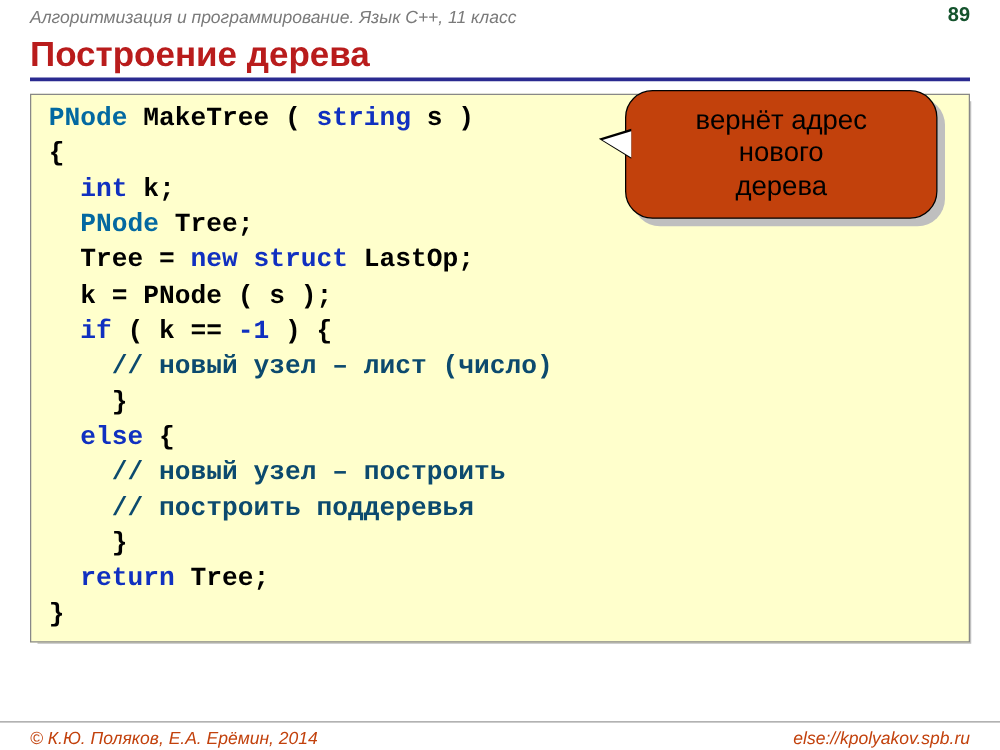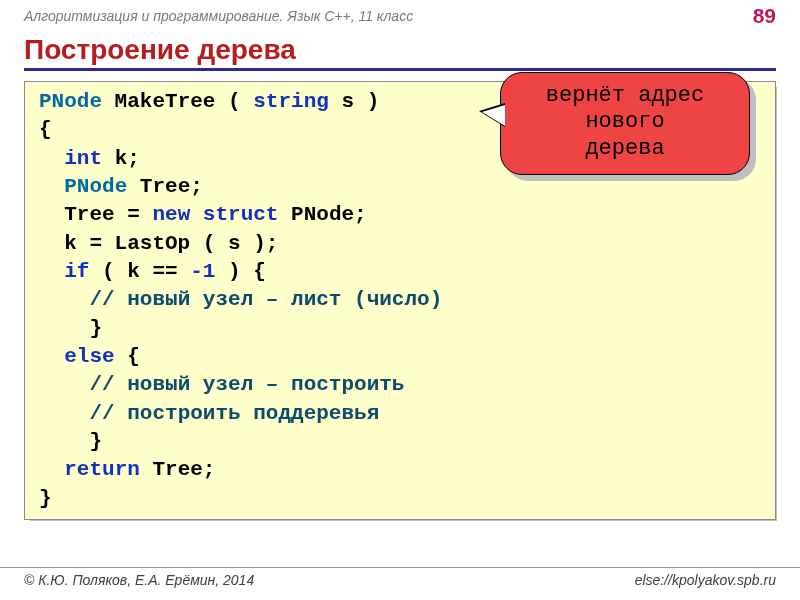--- a/index.html
+++ b/index.html
@@ -15,24 +15,24 @@
   .header {
     display: flex;
     justify-content: space-between;
     align-items: center;
     padding: 4px 24px 2px 24px;
     color: #7a7a7a;
     font-size: 14px;
     font-style: italic;
   }
   .page-num {
-    color: #be185d;
+    color: #14532d;
     font-weight: bold;
     font-style: normal;
-    font-size: 21px;
+    font-size: 16px;
   }
   .title {
     margin: 4px 24px 10px 24px;
     padding-bottom: 2px;
     border-bottom: 3px solid #2a2a90;
     font-size: 28px;
     font-weight: bold;
     color: #b91c1c;
   }
   .code-wrap {
@@ -67,29 +67,28 @@
     width: 250px;
   }
   .callout-shadow {
     position: absolute;
     top: 6px; left: 6px; right: -6px; bottom: -6px;
     background: #bfbfbf;
     border-radius: 22px;
   }
   .callout {
     position: relative;
-    background: #ef4444;
+    background: #c2410c;
     border: 1.5px solid #000;
     border-radius: 22px;
     padding: 10px 18px 12px 18px;
     text-align: center;
     font-size: 22px;
     line-height: 1.2;
     color: #000;
-    font-family: Liberation Mono, monospace;
   }
   .callout-tail {
     position: absolute;
     left: -22px;
     top: 30px;
     width: 0; height: 0;
     border-top: 8px solid transparent;
     border-bottom: 16px solid transparent;
     border-right: 26px solid #000;
   }
@@ -101,44 +100,44 @@
     border-top: 7px solid transparent;
     border-bottom: 14px solid transparent;
     border-right: 23px solid #fff;
   }
   .footer {
     position: absolute;
     bottom: 0; left: 0; right: 0;
     border-top: 1px solid #999;
     display: flex;
     justify-content: space-between;
-    padding: 4px 24px 12px 24px;
-    color: #404040;
+    padding: 4px 24px 2px 24px;
+    color: #c2410c;
     font-size: 14px;
     font-style: italic;
   }
 </style>
 </head>
 <body>
 
 <div class="header">
   <span>Алгоритмизация и программирование. Язык C++, 11 класс</span>
   <span class="page-num">89</span>
 </div>
 
 <div class="title">Построение дерева</div>
 
 <div class="code-wrap">
   <div class="code-shadow"></div>
   <div class="code-box"><span class="type">PNode</span><span> MakeTree ( </span><span class="kw">string</span><span> s )</span>
 <span>{</span>
 <span>  </span><span class="kw">int</span><span> k;</span>
 <span>  </span><span class="type">PNode</span><span> Tree;</span>
-<span>  Tree = </span><span class="kw">new</span><span> </span><span class="kw">struct</span><span> PNode;</span>
-<span>  k = LastOp ( s );</span>
+<span>  Tree = </span><span class="kw">new</span><span> </span><span class="kw">struct</span><span> LastOp;</span>
+<span>  k = PNode ( s );</span>
 <span>  </span><span class="kw">if</span><span> ( k == </span><span class="num">-1</span><span> ) {</span>
 <span>    </span><span class="cmt">// новый узел – лист (число)</span>
 <span>    }</span>
 <span>  </span><span class="kw">else</span><span> {</span>
 <span>    </span><span class="cmt">// новый узел – построить</span>
 <span>    </span><span class="cmt">// построить поддеревья</span>
 <span>    }</span>
 <span>  </span><span class="kw">return</span><span> Tree;</span>
 <span>}</span></div>
 </div>

